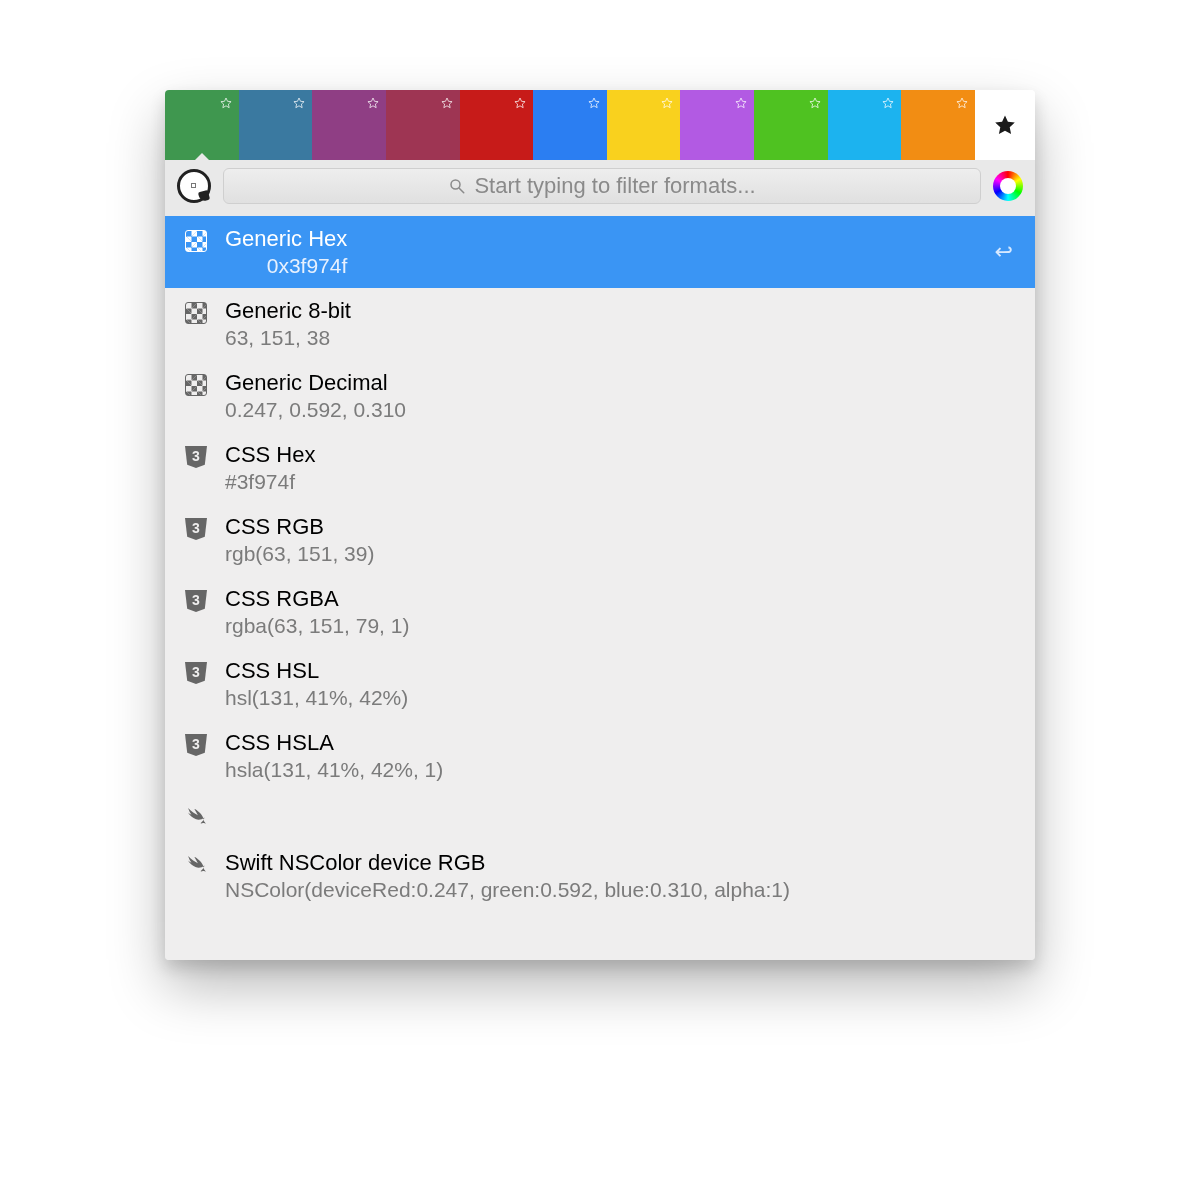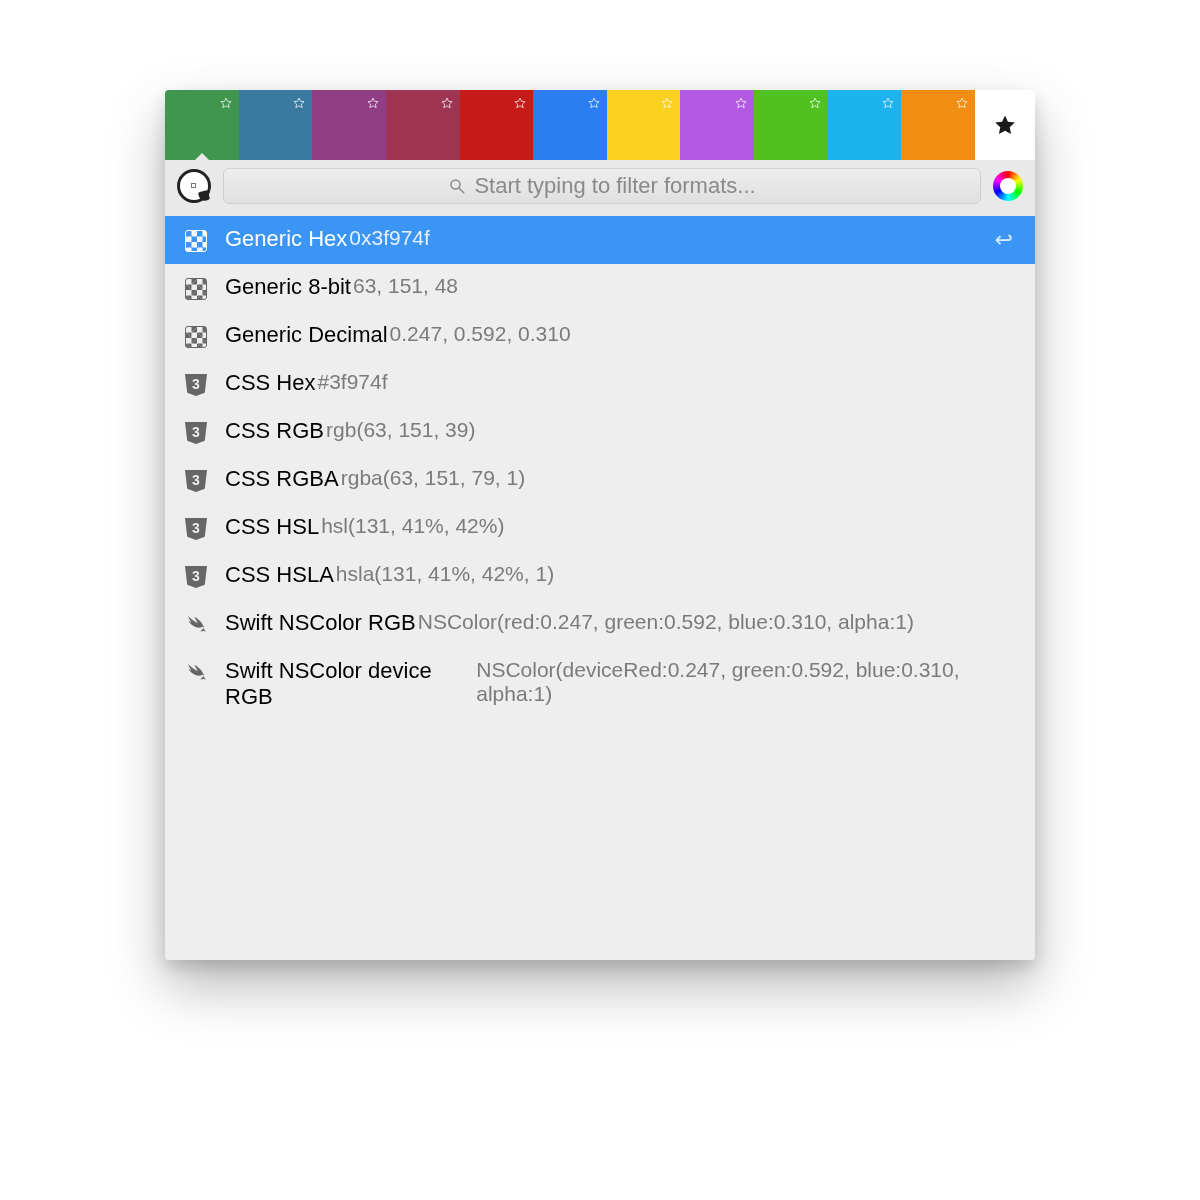--- a/index.html
+++ b/index.html
@@ -141,21 +141,21 @@
   .format-item.selected .enter-hint { display: block; }
   .fmt-icon {
     width: 26px; height: 26px;
     flex-shrink: 0;
     margin-top: 2px;
     display: flex;
     align-items: center; justify-content: center;
     color: #666;
   }
   .format-item.selected .fmt-icon { color: #fff; }
-  .fmt-texts { display: flex; flex-direction: row; gap: 2px; min-width: 0; }
+  .fmt-texts { display: flex; flex-direction: column; gap: 2px; min-width: 0; }
   .fmt-title { font-size: 22px; color: #000000; }
   .format-item.selected .fmt-title { color: #fff; }
   .fmt-value { font-size: 21px; color: #7b7b7b; }
   .enter-hint {
     display: none;
     position: absolute;
     right: 22px;
     top: 50%;
     transform: translateY(-50%);
     color: #d7e9ff;
@@ -295,21 +295,21 @@
           <div class="fmt-value">0x3f974f</div>
         </div>
         <div class="enter-hint">↩</div>
       </div>
       <div class="format-item">
         <div class="fmt-icon">
           <div class="icon-checker"></div>
         </div>
         <div class="fmt-texts">
           <div class="fmt-title">Generic 8-bit</div>
-          <div class="fmt-value">63, 151, 48</div>
+          <div class="fmt-value">63, 151, 38</div>
         </div>
       </div>
       <div class="format-item">
         <div class="fmt-icon">
           <div class="icon-checker"></div>
         </div>
         <div class="fmt-texts">
           <div class="fmt-title">Generic Decimal</div>
           <div class="fmt-value">0.247, 0.592, 0.310</div>
         </div>
@@ -358,24 +358,20 @@
           <div class="fmt-title">CSS HSLA</div>
           <div class="fmt-value">hsla(131, 41%, 42%, 1)</div>
         </div>
       </div>
       <div class="format-item">
         <div class="fmt-icon icon-swift">
           <svg viewBox="0 0 24 24">
             <path fill="currentColor" d="M18.5 16.3c.9-.8 1.6-2 1.9-3.7-2.6 2.2-5.9 2.9-8.9 1.5C8.2 12.6 5.6 9.9 4 7.4c.9.7 2.1 1.6 3.5 2.4C5.8 7.4 4.6 4.9 4.2 3c3.2 3.4 7 6 9.7 7.2-1.8-3.1-3.6-6.4-3.6-6.4s6.8 3.3 9.1 9.4c.3.9.5 1.8.4 2.7 1 1 1.7 2 2 3-.7-.8-1.8-1.2-2.9-.9-.7.2-1.3.7-2.4.3z"></path>
           </svg>
         </div>
-        <div class="fmt-texts">
-          <div class="fmt-title">Swift NSColor RGB</div>
-          <div class="fmt-value">NSColor(red:0.247, green:0.592, blue:0.310, alpha:1)</div>
-        </div>
       </div>
       <div class="format-item">
         <div class="fmt-icon icon-swift">
           <svg viewBox="0 0 24 24">
             <path fill="currentColor" d="M18.5 16.3c.9-.8 1.6-2 1.9-3.7-2.6 2.2-5.9 2.9-8.9 1.5C8.2 12.6 5.6 9.9 4 7.4c.9.7 2.1 1.6 3.5 2.4C5.8 7.4 4.6 4.9 4.2 3c3.2 3.4 7 6 9.7 7.2-1.8-3.1-3.6-6.4-3.6-6.4s6.8 3.3 9.1 9.4c.3.9.5 1.8.4 2.7 1 1 1.7 2 2 3-.7-.8-1.8-1.2-2.9-.9-.7.2-1.3.7-2.4.3z"></path>
           </svg>
         </div>
         <div class="fmt-texts">
           <div class="fmt-title">Swift NSColor device RGB</div>
           <div class="fmt-value">NSColor(deviceRed:0.247, green:0.592, blue:0.310, alpha:1)</div>

